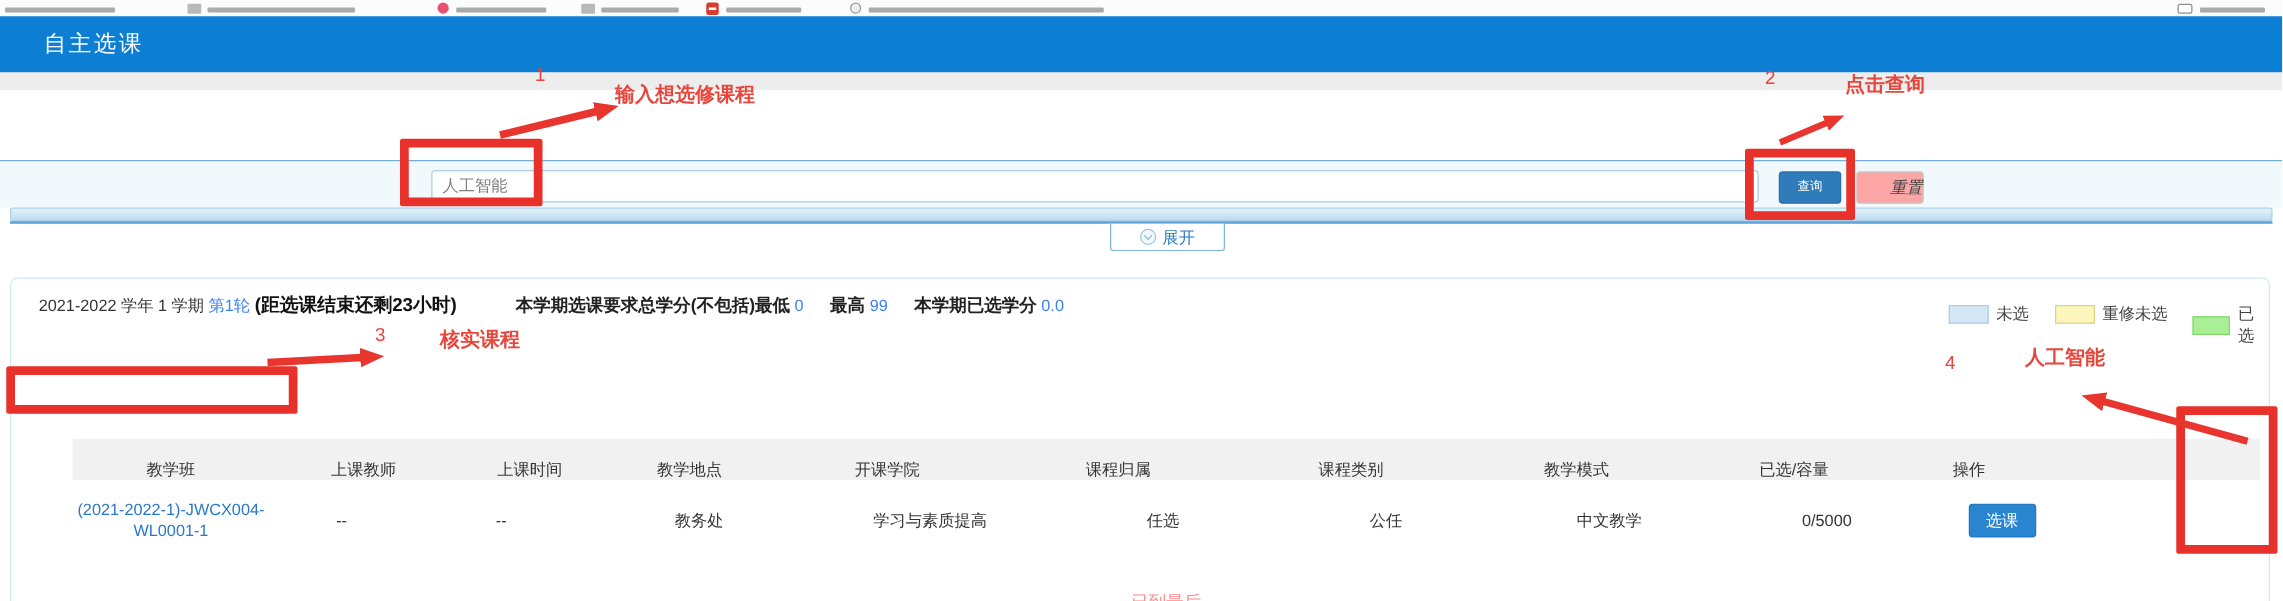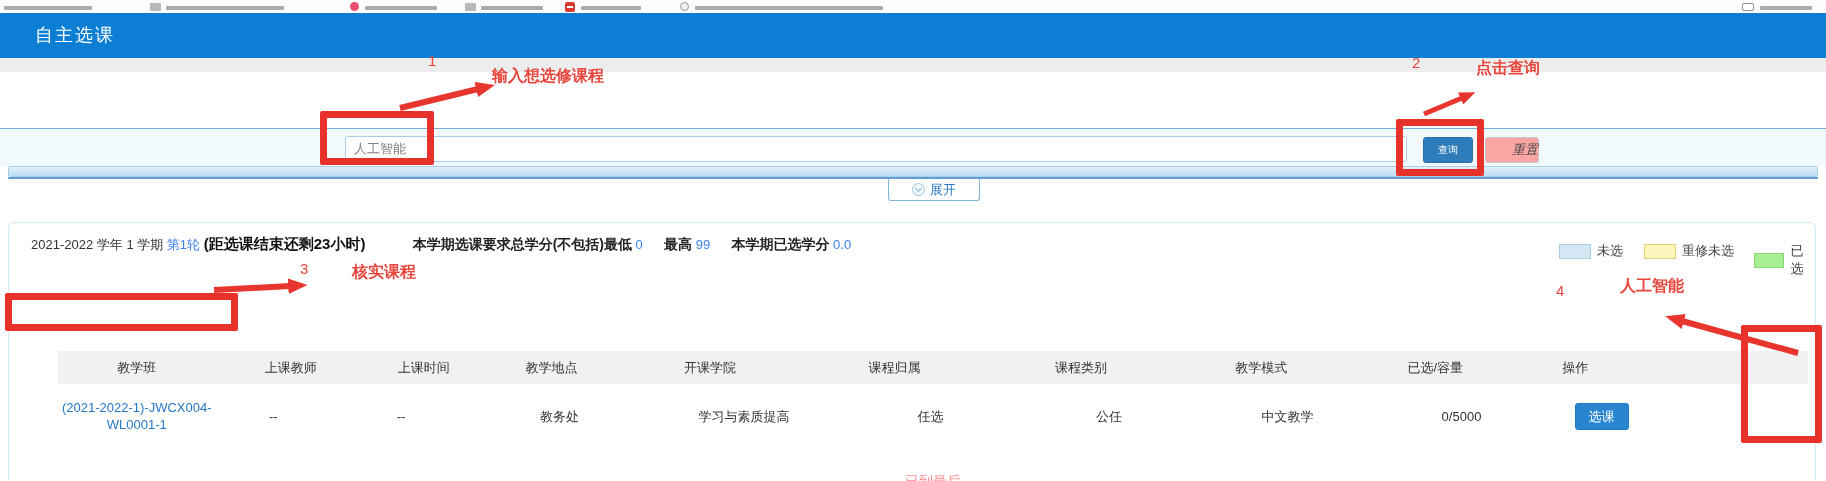--- a/index.html
+++ b/index.html
@@ -61,21 +61,21 @@
   .coursebar .credit{ font-style:italic; }
   .sp32{ display:inline-block; width:32px; } .sp8{ display:inline-block; width:8px; }
   .collapse-btn{ position:absolute; right:12px; top:7px; width:17px; height:17px; border:1.5px solid #4f9cc9;
                  border-radius:50%; display:flex; align-items:center; justify-content:center; cursor:pointer; }
   .chev-up{ width:5px; height:5px; border-left:1.5px solid #4f9cc9; border-top:1.5px solid #4f9cc9;
             transform:rotate(45deg); margin-top:2px; }
 
   
   .ctable{ position:absolute; left:49px; top:128px; width:1750px; }
   .trow{ display:flex; width:100%; }
-  .thead{ background:#f1f1f1; height:33px; }
+  .thead{ background:#f1f1f1; height:33px;align-items:flex-end; }
   .tbody{ background:#fff; min-height:64px; }
   .tcell{ display:flex; flex-direction:column; align-items:center; justify-content:center;
           font-size:13px; color:#333; text-align:center; line-height:17px; }
   .c0{width:9%;} .c1{width:8.6%;} .c2{width:6.6%;} .c3{width:8%;} .c4{width:10.1%;} .c5{width:11%;}
   .c6{width:10.3%;} .c7{width:10.1%;} .c8{width:10.3%;} .c9{width:9.6%;} .c10{width:6.4%;}
   .linkblue{ color:#2878c8; cursor:pointer; }
   .btn-select{ width:54px; height:27px; background:#2a85d0; border:1px solid #2478c2; border-radius:3px;
                color:#fff; font-size:13px; text-align:center; line-height:25px; cursor:pointer; }
 
   .bottom-hint{ position:absolute; left:905px; top:473px; font-size:14px; color:#ff8a8a; }

